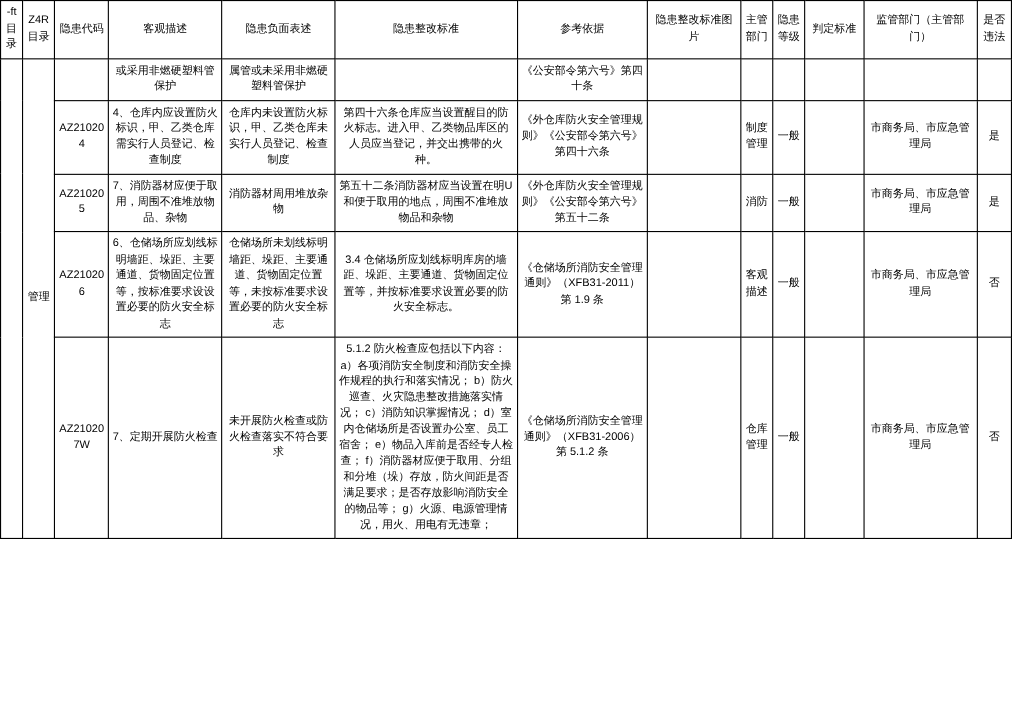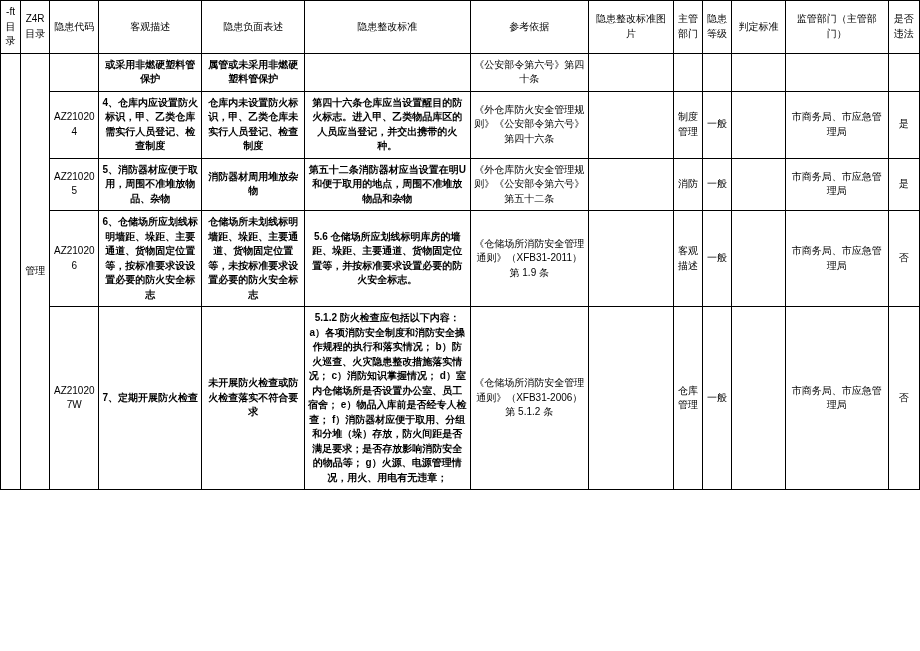--- a/index.html
+++ b/index.html
@@ -16,21 +16,21 @@
     padding-left: 16px;
   }
   .sheet td, .sheet th {
     border: 1px solid #000;
     padding: 4px 3px;
     vertical-align: middle;
     text-align: center;
     line-height: 1.45;
     word-break: break-word;
   }
-  .left { text-align: left; font-weight: bold; }
+  .left { text-align: left; }
   .hdr td {
     font-weight: normal;
     background: #fff;
   }
   .c-seq     { width: 18px; }
   .c-z4r     { width: 26px; }
   .c-code    { width: 44px; }
   .c-obj     { width: 92px; }
   .c-neg     { width: 92px; }
   .c-std     { width: 148px; }
@@ -104,37 +104,37 @@
     <td></td>
     <td>制度管理</td>
     <td>一般</td>
     <td></td>
     <td>市商务局、市应急管理局</td>
     <td>是</td>
   </tr>
 
   <tr>
     <td>AZ210205</td>
-    <td class="left">5、消防器材应便于取用，周围不准堆放物品、杂物</td>
+    <td class="left">7、消防器材应便于取用，周围不准堆放物品、杂物</td>
     <td class="left">消防器材周用堆放杂物</td>
     <td class="left">第五十二条消防器材应当设置在明U和便于取用的地点，周围不准堆放物品和杂物</td>
     <td>《外仓库防火安全管理规则》《公安部令第六号》第五十二条</td>
     <td></td>
     <td>消防</td>
     <td>一般</td>
     <td></td>
     <td>市商务局、市应急管理局</td>
     <td>是</td>
   </tr>
 
   <tr>
     <td>AZ210206</td>
     <td class="left">6、仓储场所应划线标明墙距、垛距、主要通道、货物固定位置等，按标准要求设设置必要的防火安全标志</td>
     <td class="left">仓储场所未划线标明墙距、垛距、主要通道、货物固定位置等，未按标准要求设置必要的防火安全标志</td>
-    <td class="left">5.6 仓储场所应划线标明库房的墙距、垛距、主要通道、货物固定位置等，并按标准要求设置必要的防火安全标志。</td>
+    <td class="left">3.4 仓储场所应划线标明库房的墙距、垛距、主要通道、货物固定位置等，并按标准要求设置必要的防火安全标志。</td>
     <td>《仓储场所消防安全管理通则》（XFB31-2011）第 1.9 条</td>
     <td></td>
     <td>客观描述</td>
     <td>一般</td>
     <td></td>
     <td>市商务局、市应急管理局</td>
     <td>否</td>
   </tr>
 
   <tr>

